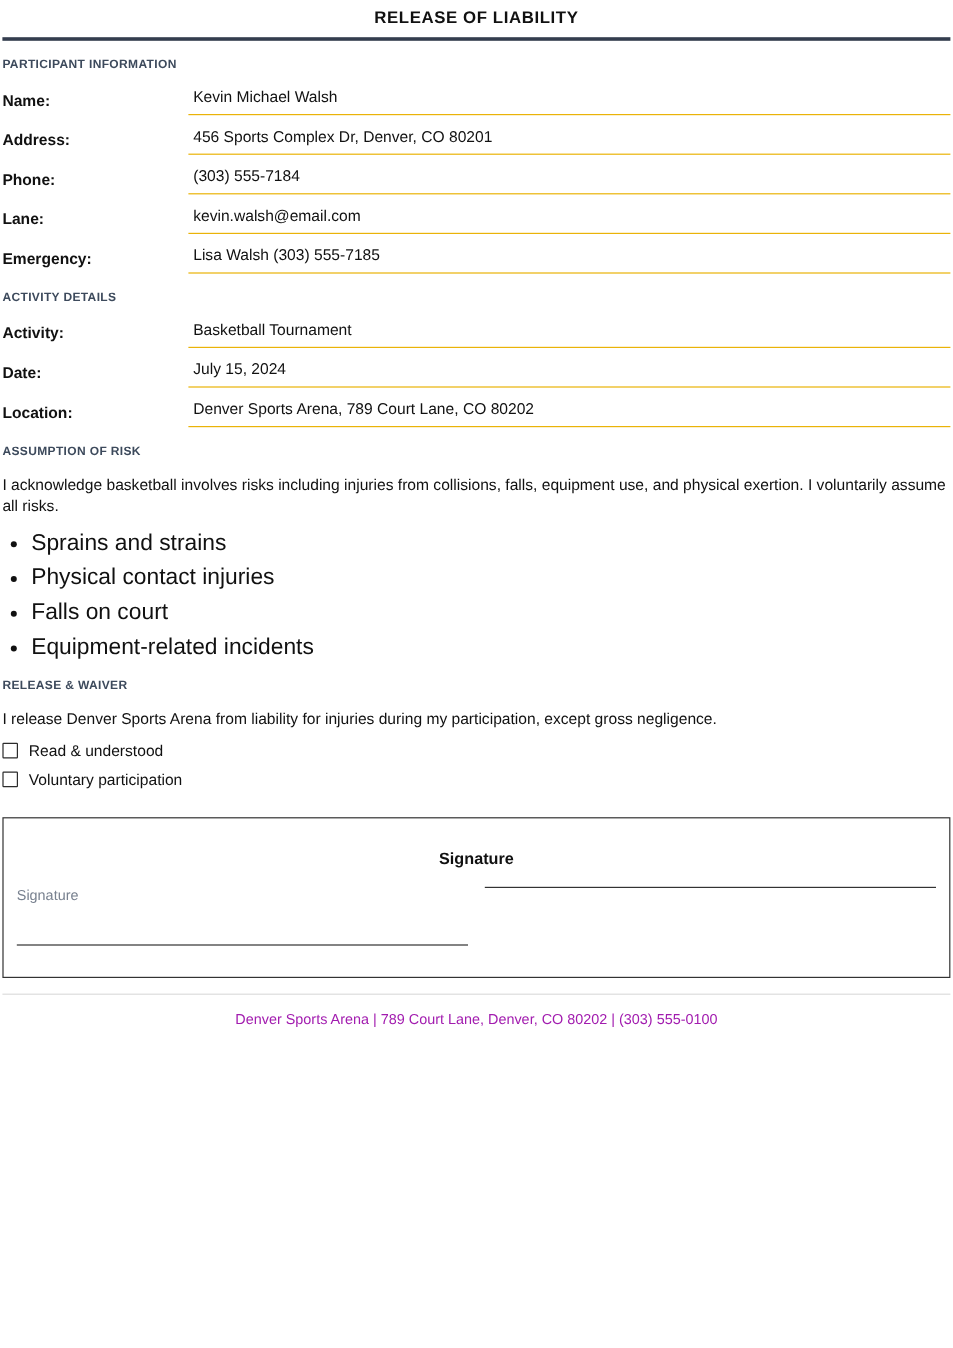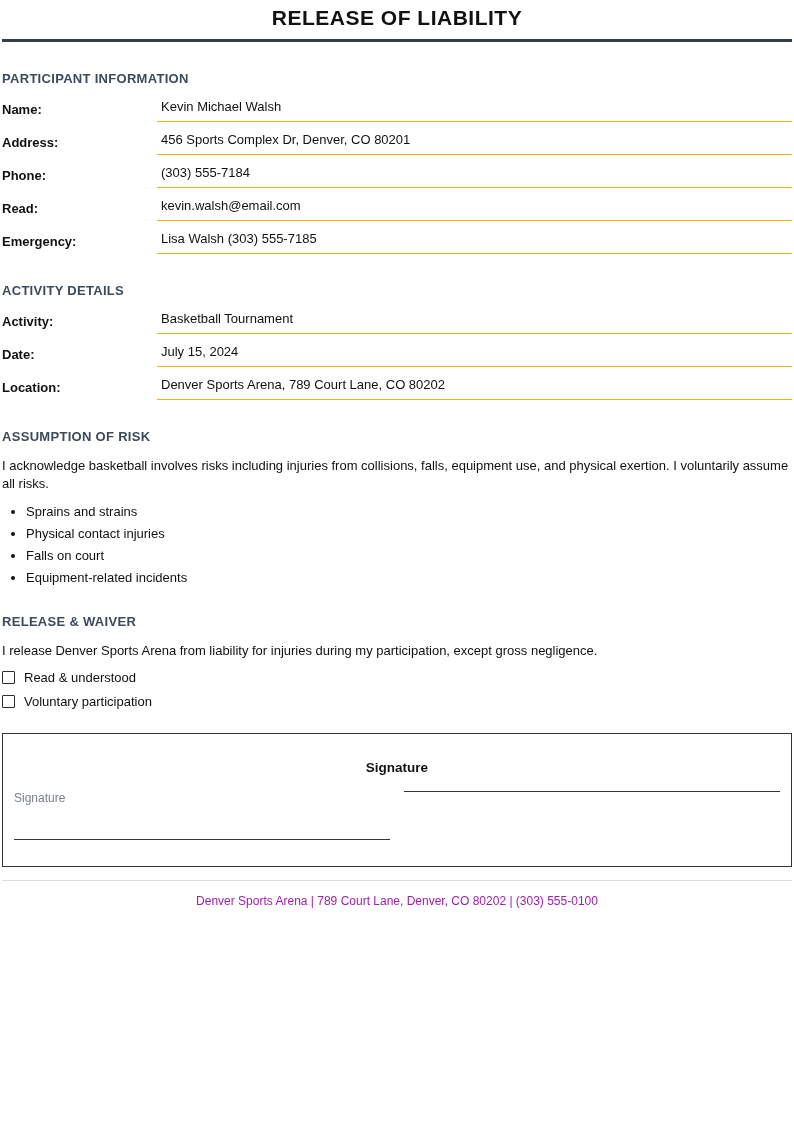--- a/index.html
+++ b/index.html
@@ -9,39 +9,39 @@
     height: 1123px;
     font-family: "Liberation Sans", "DejaVu Sans", sans-serif;
     color: #111111;
     position: relative;
   }
   .page { padding: 4px 2px 0 2px; }
 
   
   .doc-title {
     text-align: center;
-    font-size: 21px;
+    font-size: 14px;
     font-weight: bold;
     letter-spacing: 0.5px;
     color: #111111;
     padding-top: 2px;
   }
   .title-rule {
     border: none;
     border-top: 3px solid #343d4e;
     margin-top: 9px;
   }
 
   
   .section-heading {
-    font-size: 13px;
+    font-size: 10px;
     font-weight: bold;
     color: #3d4a5c;
     letter-spacing: 0.3px;
-    margin-top: 29px;
+    margin-top: 15px;
     margin-bottom: 13px;
   }
 
   
   .field-row { display: flex; align-items: flex-start; margin-bottom: 10px; }
   .field-label {
     width: 155px;
     flex: 0 0 155px;
     font-size: 13px;
     font-weight: bold;
@@ -53,21 +53,21 @@
     font-size: 13px;
     color: #111111;
     border-bottom: 1px solid #eab308;
     padding: 0 0 7px 4px;
     min-height: 18px;
   }
 
   
   .para { font-size: 13px; color: #111111; margin-bottom: 10px; line-height: 1.35; }
   ul.risk-list { margin: 12px 0 14px 24px; }
-  ul.risk-list li { font-size: 13px; color: #111111; margin-bottom: 7px; }
+  ul.risk-list li { font-size: 19px; color: #111111; margin-bottom: 7px; }
 
   
   .check-row { display: flex; align-items: center; margin-bottom: 9px; }
   .checkbox {
     width: 13px; height: 13px;
     border: 1.5px solid #2b2b2b;
     border-radius: 1px;
     background: #ffffff;
     flex: 0 0 13px;
     cursor: pointer;
@@ -114,21 +114,21 @@
     </div>
     <div class="field-row">
       <div class="field-label">Address:</div>
       <div class="field-value">456 Sports Complex Dr, Denver, CO 80201</div>
     </div>
     <div class="field-row">
       <div class="field-label">Phone:</div>
       <div class="field-value">(303) 555-7184</div>
     </div>
     <div class="field-row">
-      <div class="field-label">Read:</div>
+      <div class="field-label">Lane:</div>
       <div class="field-value">kevin.walsh@email.com</div>
     </div>
     <div class="field-row">
       <div class="field-label">Emergency:</div>
       <div class="field-value">Lisa Walsh (303) 555-7185</div>
     </div>
   </div>
 
   <div>
     <div class="section-heading">ACTIVITY DETAILS</div>

